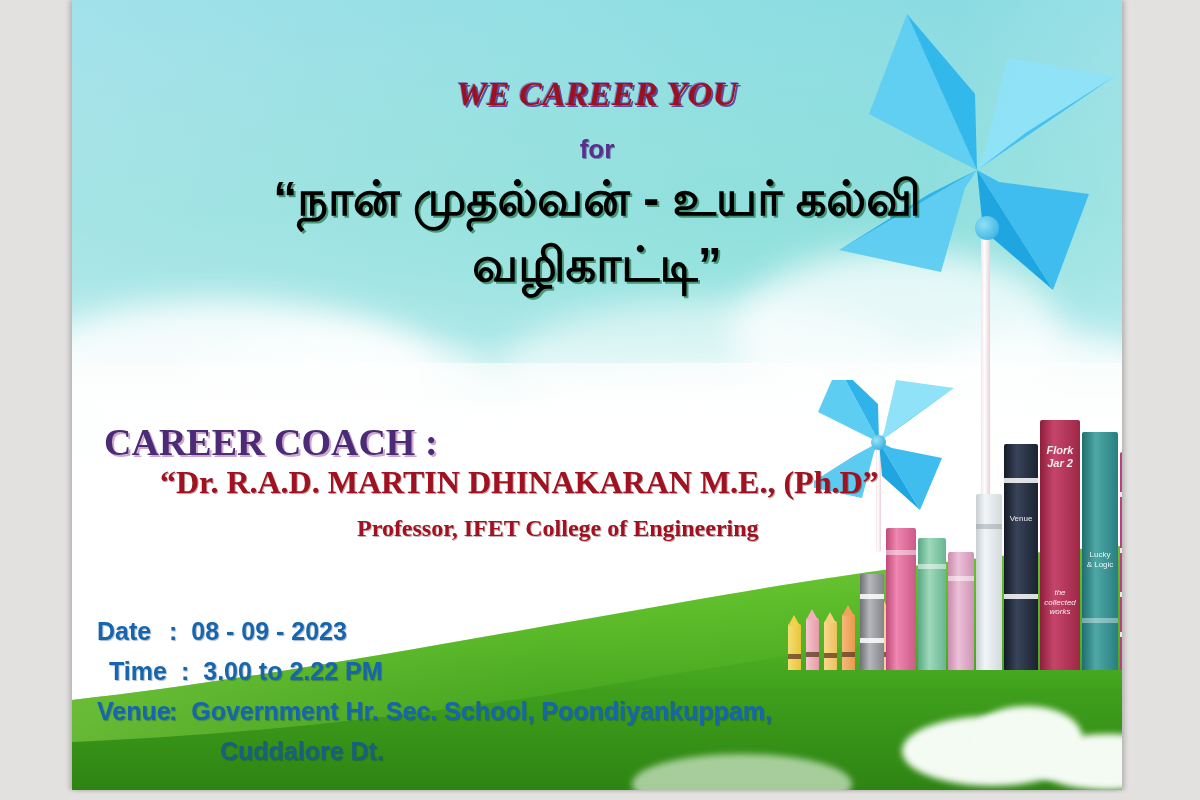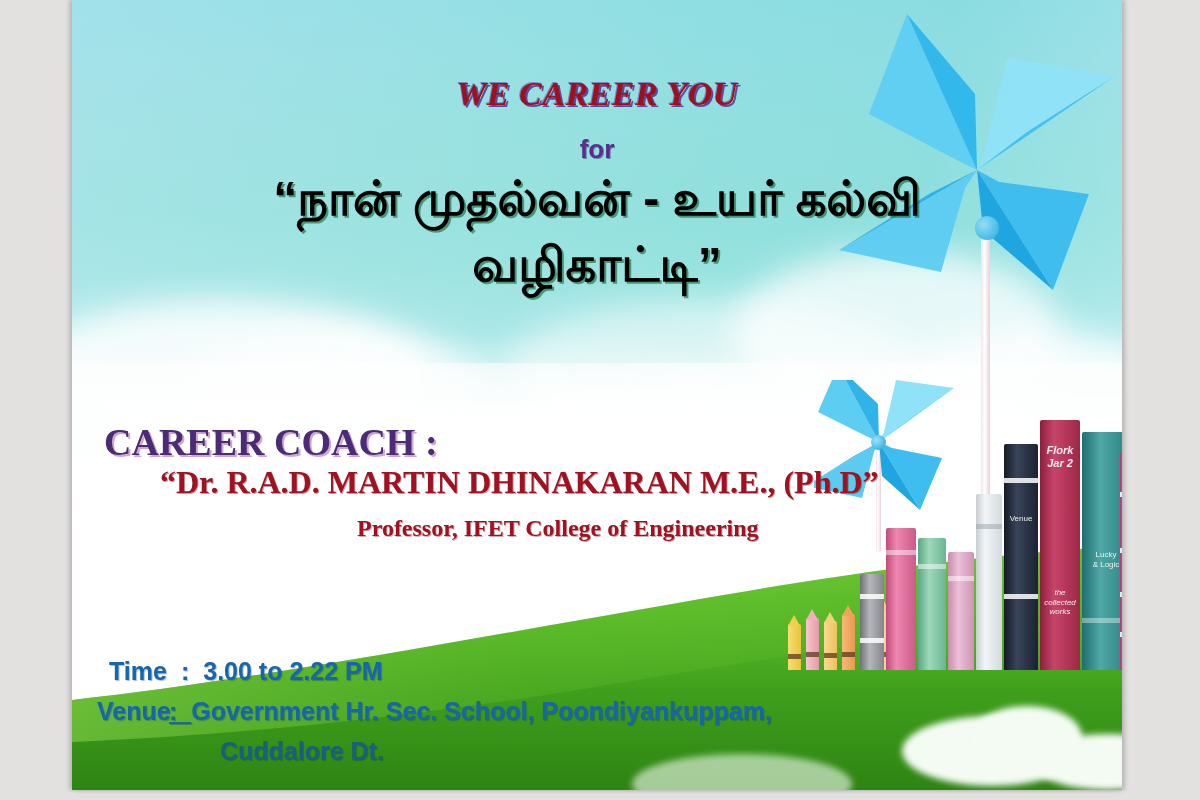--- a/index.html
+++ b/index.html
@@ -155,21 +155,21 @@
     position:absolute;z-index:30;
     font-family:"Liberation Sans", sans-serif;font-weight:bold;
     color:#1765ad;
     text-shadow:1px 1px 1px rgba(10,50,90,.35);
     font-size:25px;white-space:nowrap;
   }
   .det .lbl{display:inline-block;}
   .det .val{display:inline-block;}
   #d-date{left:25px;top:617px;}
   #d-time{left:25px;top:657px;}
-  #d-venue{left:25px;top:697px;text-decoration:underline;}
+  #d-venue{left:25px;top:697px;}
   #d-venue2{left:148px;top:737px;color:#18607f;}
 
   #d-date .lbl{width:72px;}
   #d-time .lbl{width:72px;margin-left:12px;}
   #d-venue .lbl{width:72px;}
 </style>
 </head>
 <body>
 
 <div id="stage">
@@ -293,21 +293,21 @@
         <div class="bk-line" style="top:34px;"></div>
           <div class="bk-line" style="top:150px;"></div>
         <div class="bk-lbl" style="top:70px;">Venue</div>
         </div>
 
       <div class="book" style="left:268px;width:40px;height:250px;background:linear-gradient(to right,#8d1e3b,#c6456a 35%,#9e2746);font-style:italic;">
         <div class="bk-lbl" style="top:24px;font-size:11px;font-weight:bold;">Flork<br>Jar 2</div>
         <div class="bk-lbl" style="top:168px;">the<br>collected<br>works</div>
         </div>
 
-      <div class="book" style="left:310px;width:36px;height:238px;background:linear-gradient(to right,#1f6e6e,#4fa8a6 38%,#27807f);padding-left:12px;">
+      <div class="book" style="left:310px;width:36px;height:238px;background:linear-gradient(to right,#1f6e6e,#4fa8a6 38%,#27807f);">
         <div class="bk-lbl" style="top:118px;">Lucky<br>&amp; Logic</div>
         <div class="bk-line" style="top:186px;opacity:.45;"></div>
         </div>
 
       <div class="book" style="left:348px;width:40px;height:218px;background:linear-gradient(to right,#b83a78,#ee86b6 35%,#c6478a);">
         <div class="bk-line" style="top:40px;"></div>
           <div class="bk-line" style="top:96px;"></div>
         <div class="bk-line" style="top:140px;"></div>
           <div class="bk-line" style="top:180px;"></div>
         </div>
@@ -328,20 +328,23 @@
 
     <div class="txt line-tamil" id="l-tamil2">வழிகாட்டி”</div>
 
 
     <div class="txt" id="l-coach">CAREER COACH :</div>
 
     <div class="txt" id="l-name">“Dr. R.A.D. MARTIN DHINAKARAN M.E., (Ph.D”</div>
 
     <div class="txt" id="l-prof">Professor, IFET College of Engineering</div>
 
+    <div class="det" id="d-date">
+      <span class="lbl">Date</span><span>:</span>&nbsp;&nbsp;<span class="val">08 - 09 - 2023</span>
+    </div>
 
     <div class="det" id="d-time">
       <span class="lbl">Time</span><span>:</span>&nbsp;&nbsp;<span class="val">3.00 to 2.22 PM</span>
     </div>
 
     <div class="det" id="d-venue">
       <span class="lbl">Venue</span><span>:</span>&nbsp;&nbsp;<span class="val">Government Hr. Sec. School,  Poondiyankuppam,</span>
     </div>
 
     <div class="det" id="d-venue2">Cuddalore Dt.</div>

